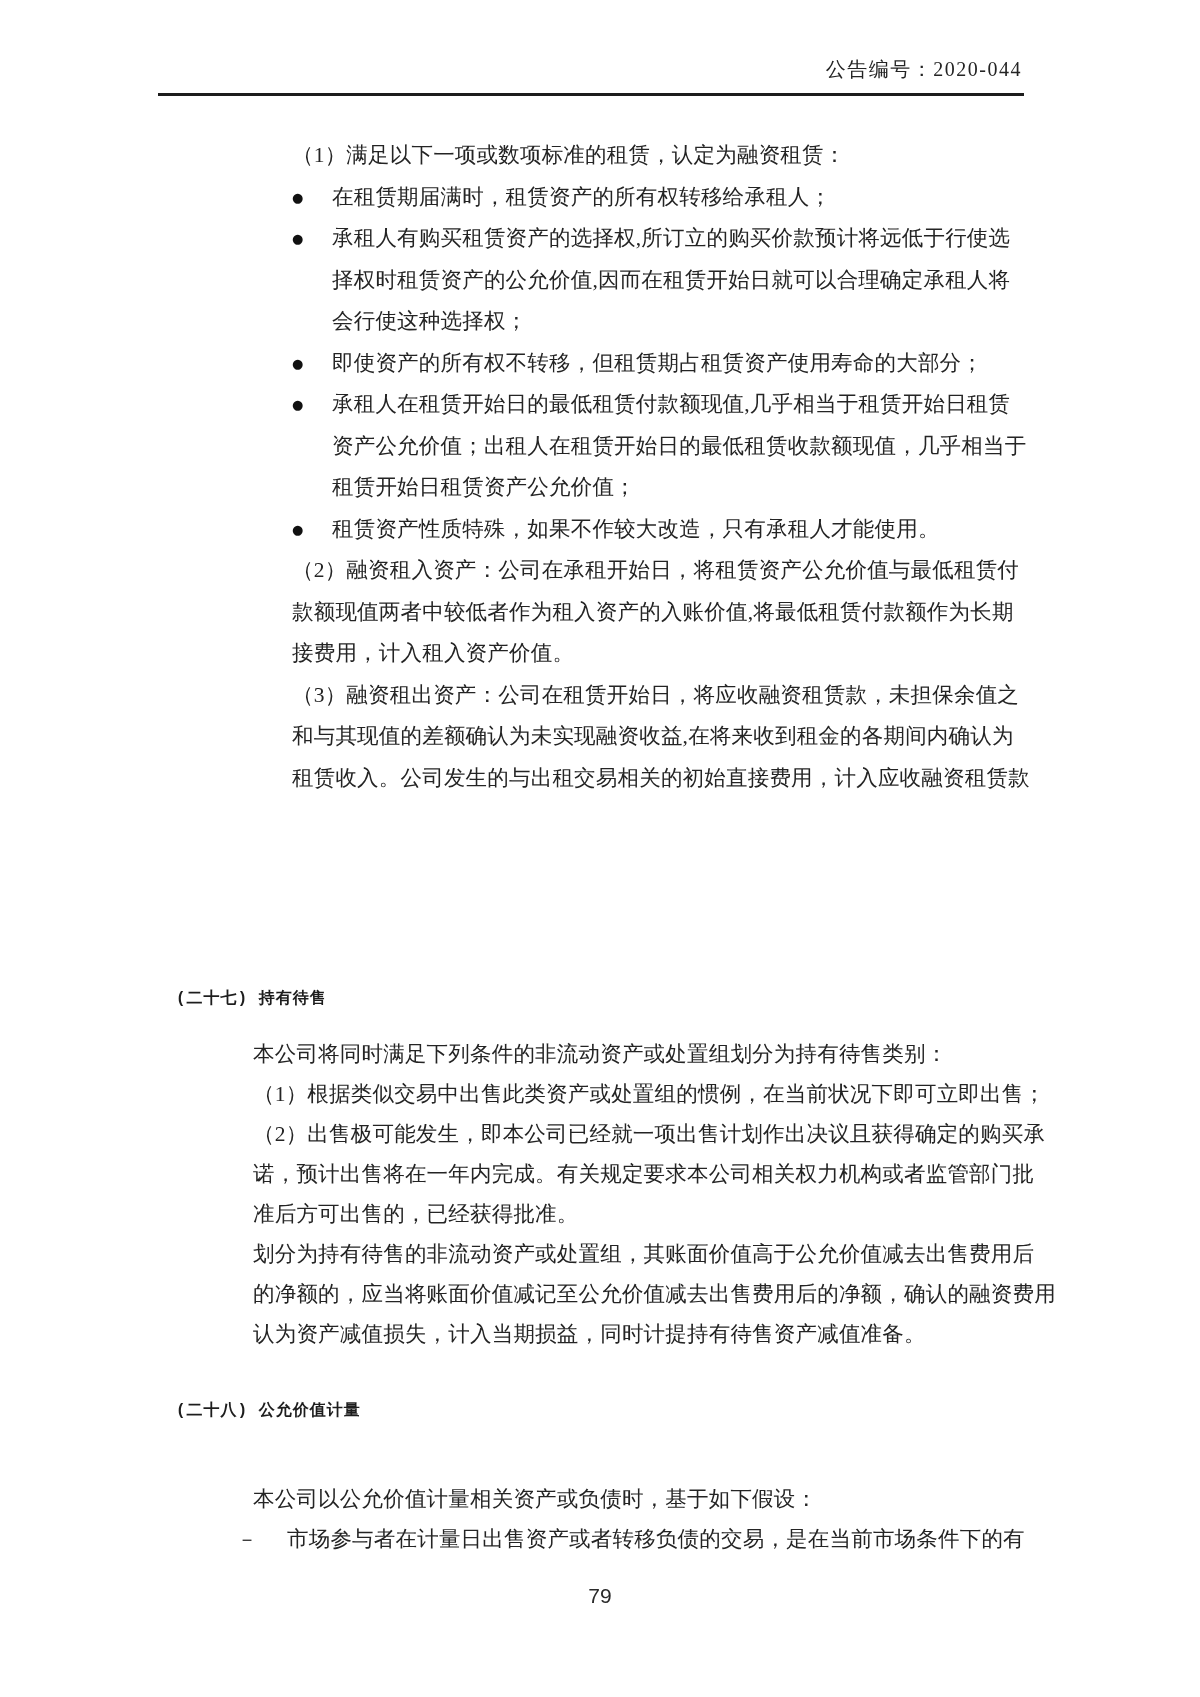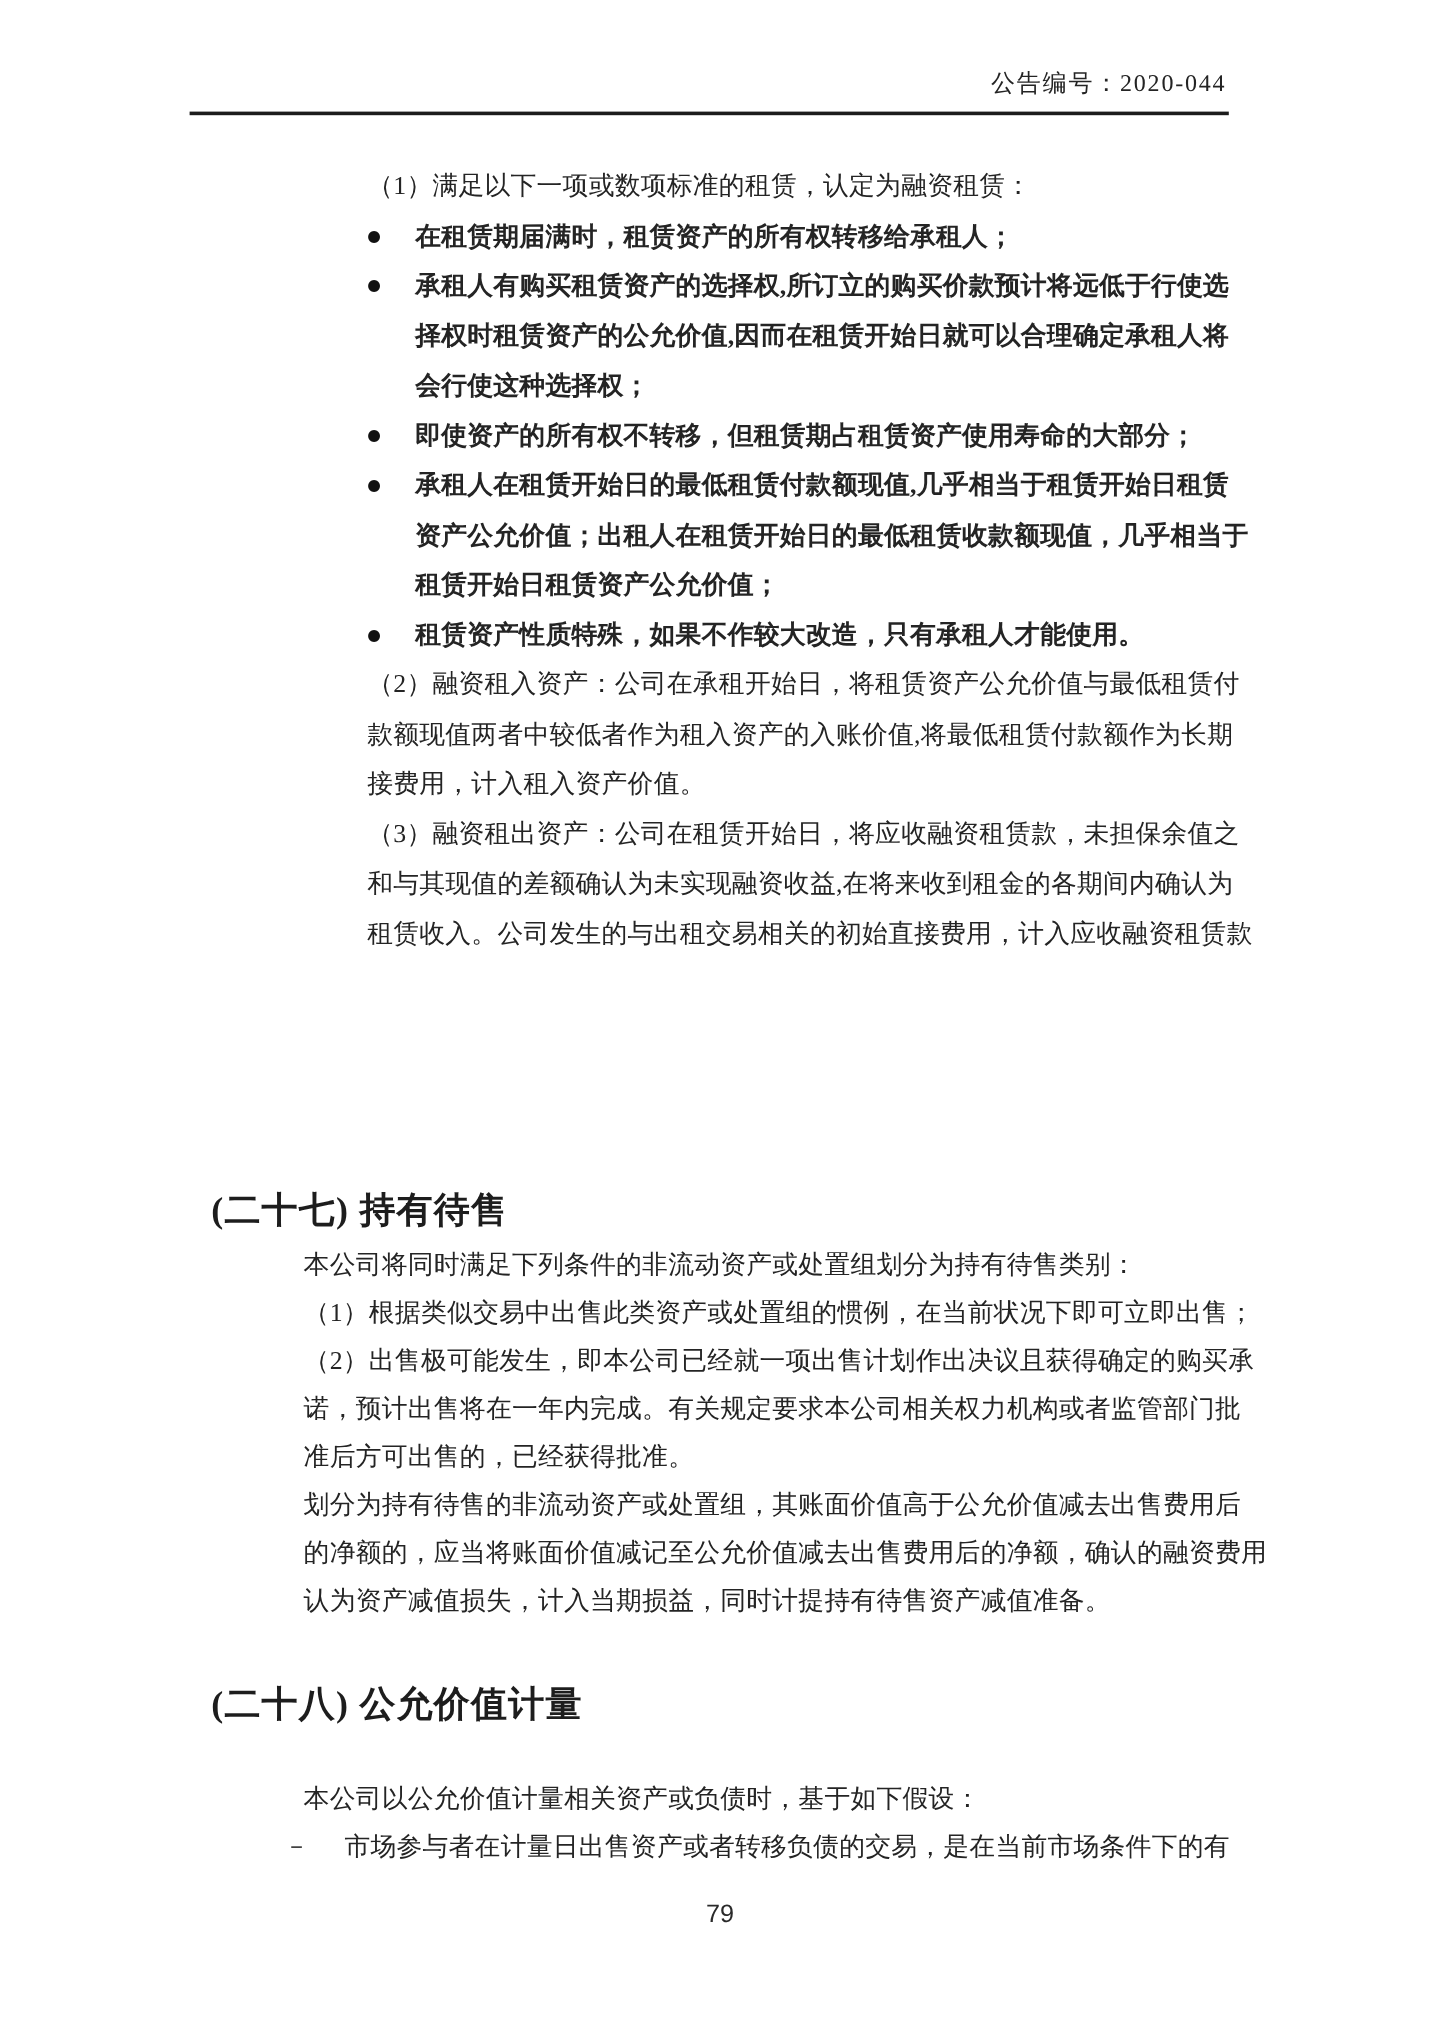--- a/index.html
+++ b/index.html
@@ -17,35 +17,35 @@
     position:absolute;top:56px;left:158px;right:178px;
     text-align:right;font-size:20px;letter-spacing:1.5px;
     white-space:nowrap;
   }
   .rule{
     position:absolute;top:93px;left:158px;right:176px;height:3px;
     background:#1c1c1c;
   }
   
   .lease{
-    position:absolute;left:306px;top:135px;width:720px;
+    position:absolute;left:292px;top:135px;width:720px;
     font-size:21.5px;line-height:41.5px;letter-spacing:0.2px;
   }
   .ln{white-space:nowrap;}
   .bullet{display:flex;align-items:flex-start;}
   .bullet .marker{
     flex:none;width:40px;font-size:13px;line-height:41.5px;
     font-family:"DejaVu Sans",sans-serif;color:#111;
   }
-  .bullet .blines{min-width:0;font-weight:bold;}
+  .bullet .blines{min-width:0;}
   
   .sec-heading{
     position:absolute;left:176px;margin:0;
-    font-family:Liberation Serif, serif;
-    font-weight:bold;font-size:30px;letter-spacing:1px;
+    font-family:Liberation Mono, monospace;
+    font-weight:bold;font-size:16px;letter-spacing:1px;
     color:#1d1d1d;white-space:nowrap;
   }
   #heading-27{top:988px;}
   #heading-28{top:1400px;}
   
   .sec-body{
     position:absolute;left:253px;width:810px;
     font-size:21.5px;line-height:40px;letter-spacing:0.2px;
   }
   #body-27{top:1034px;}

